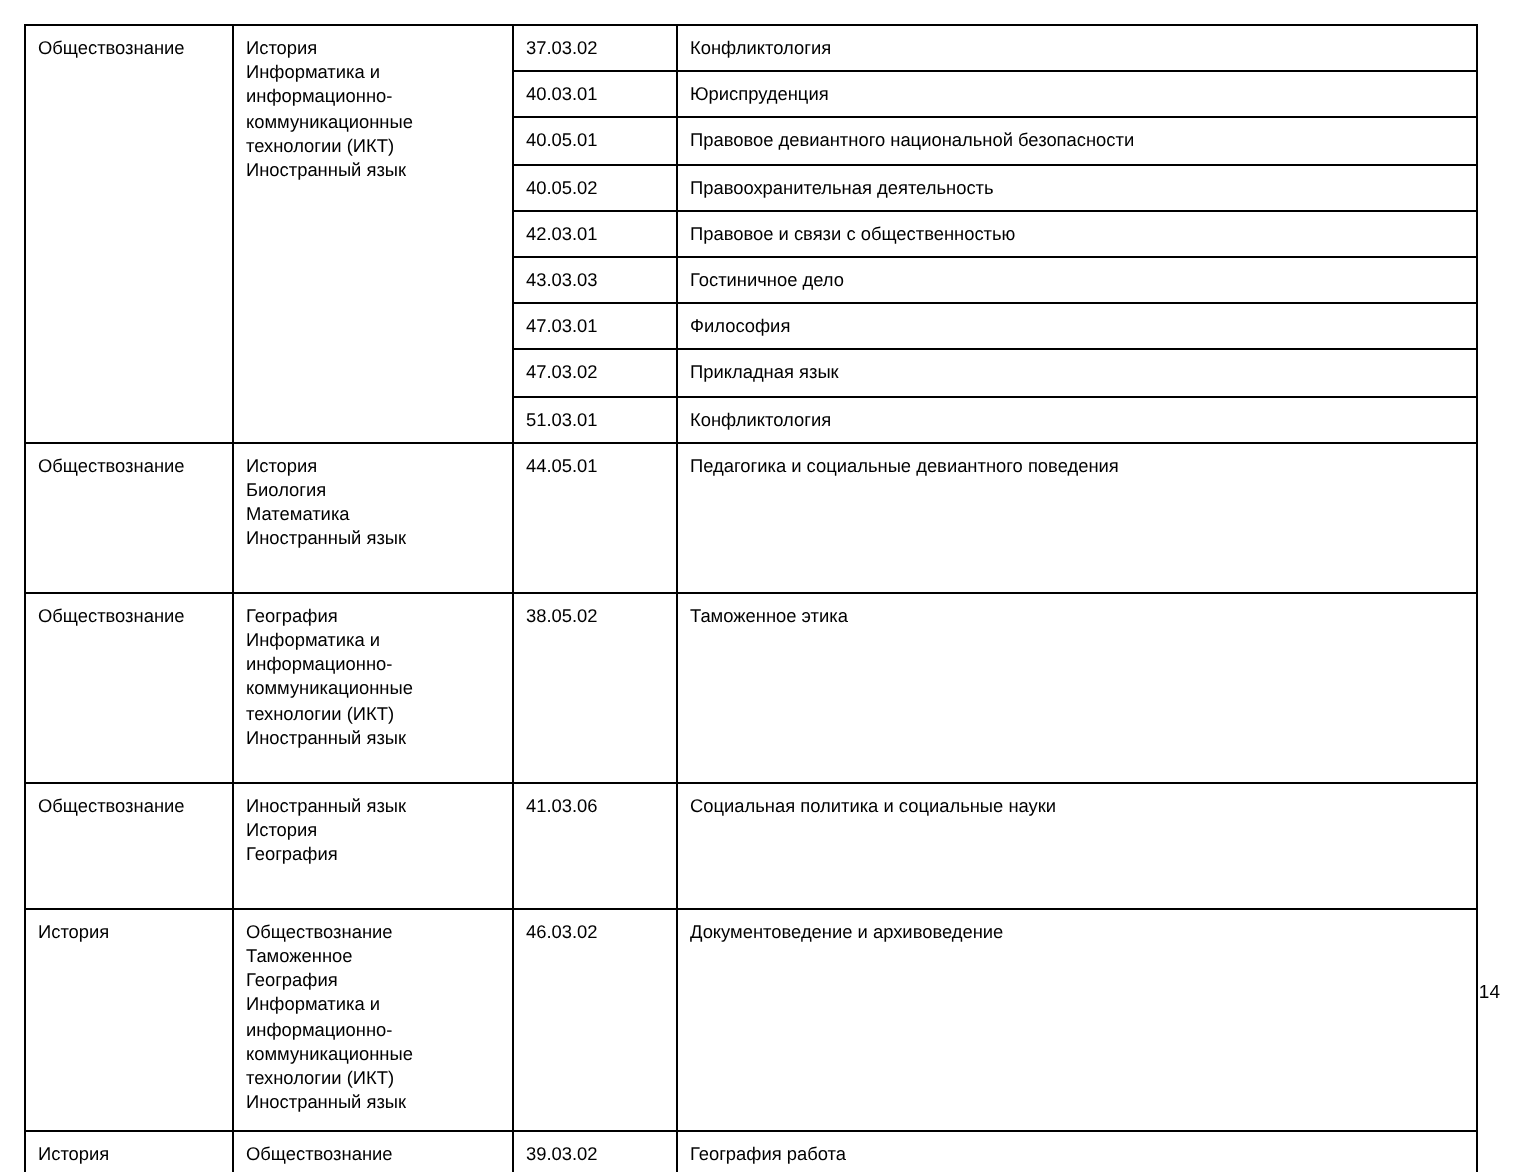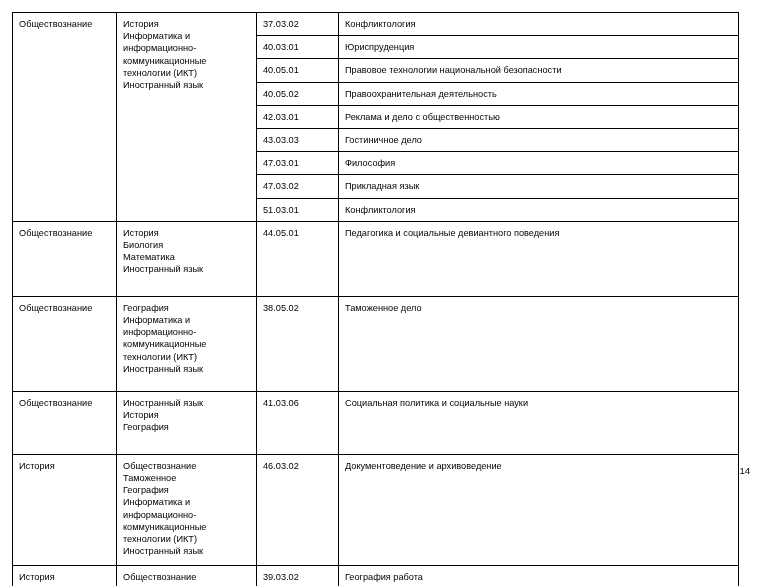--- a/index.html
+++ b/index.html
@@ -40,21 +40,21 @@
   col.c-exams   { width: 140px; }
   col.c-code    { width: 82px;  }
   col.c-program { width: 400px; }
 
   .cell-lines span {
     display: block;
   }
   .page-number {
     position: absolute;
     right: 18px;
-    bottom: 26px;
+    bottom: 0;
     font-size: 9.5px;
     color: #000000;
   }
 </style>
 </head>
 <body>
 
 <div class="page">
 
   <table class="spec-table">
@@ -75,29 +75,29 @@
         </td>
         <td><span>37.03.02</span></td>
         <td><span>Конфликтология</span></td>
       </tr>
       <tr>
         <td><span>40.03.01</span></td>
         <td><span>Юриспруденция</span></td>
       </tr>
       <tr>
         <td><span>40.05.01</span></td>
-        <td><span>Правовое технологии национальной безопасности</span></td>
+        <td><span>Правовое девиантного национальной безопасности</span></td>
       </tr>
       <tr>
         <td><span>40.05.02</span></td>
         <td><span>Правоохранительная деятельность</span></td>
       </tr>
       <tr>
         <td><span>42.03.01</span></td>
-        <td><span>Реклама и дело с общественностью</span></td>
+        <td><span>Правовое и связи с общественностью</span></td>
       </tr>
       <tr>
         <td><span>43.03.03</span></td>
         <td><span>Гостиничное дело</span></td>
       </tr>
       <tr>
         <td><span>47.03.01</span></td>
         <td><span>Философия</span></td>
       </tr>
       <tr>
@@ -122,21 +122,21 @@
       </tr>
 
       <tr>
         <td style="height:84px"><span>Обществознание</span></td>
         <td class="cell-lines">
           <span>География</span>
           <span>Информатика и информационно-коммуникационные технологии (ИКТ)</span>
           <span>Иностранный язык</span>
         </td>
         <td><span>38.05.02</span></td>
-        <td><span>Таможенное дело</span></td>
+        <td><span>Таможенное этика</span></td>
       </tr>
 
       <tr>
         <td style="height:52px"><span>Обществознание</span></td>
         <td class="cell-lines">
           <span>Иностранный язык</span>
           <span>История</span>
           <span>География</span>
         </td>
         <td><span>41.03.06</span></td>

